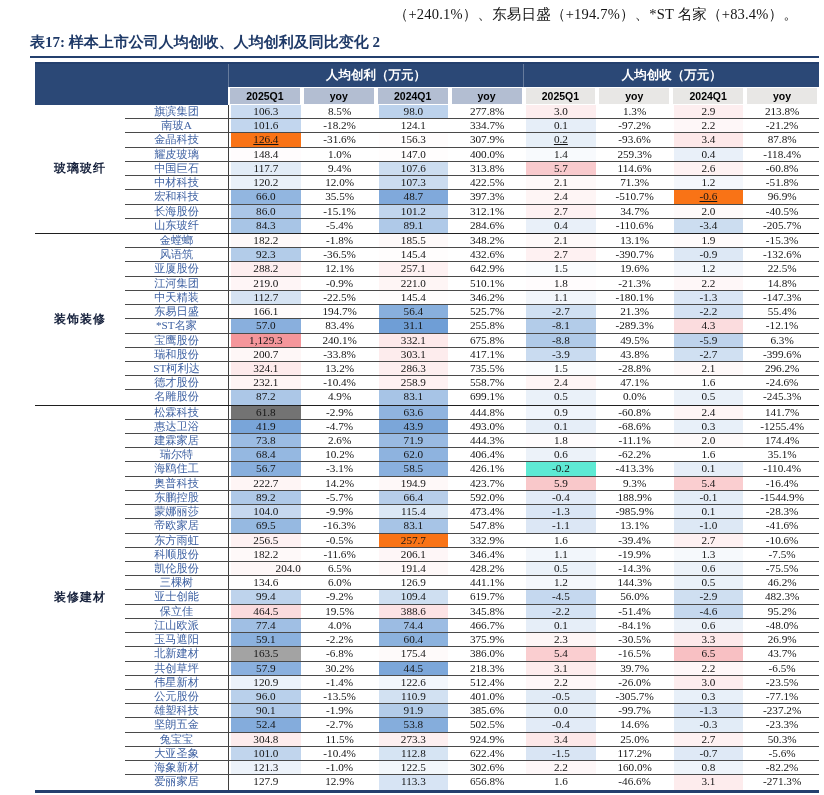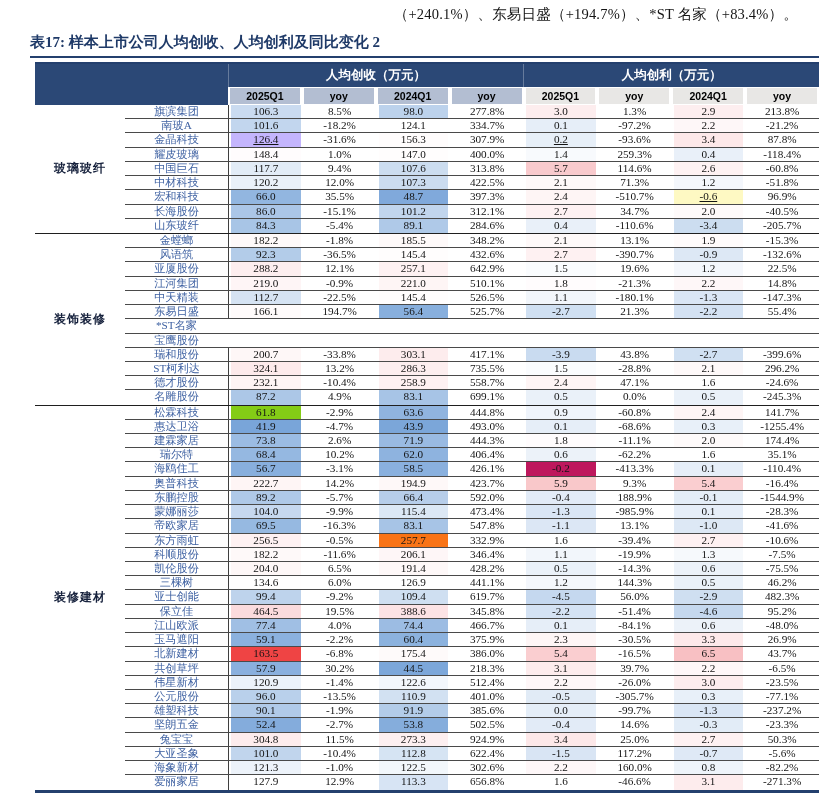--- a/index.html
+++ b/index.html
@@ -38,22 +38,22 @@
 <body>
 
 <div class="intro">（+240.1%）、东易日盛（+194.7%）、*ST 名家（+83.4%）。</div>
 <div class="title">表17:  样本上市公司人均创收、人均创利及同比变化 2</div>
 <div class="rule"></div>
 
 <div class="tbl">
   <div class="hdr">
     <div class="hrow1">
       <div class="hspacer"></div>
+      <div class="hhalf">人均创利（万元）</div>
       <div class="hhalf">人均创收（万元）</div>
-      <div class="hhalf">人均创利（万元）</div>
     </div>
     <div class="hrow2">
       <div class="hspacer"></div>
       <div class="subcells">
         <div class="scell left">2025Q1</div>
         <div class="scell left">yoy</div>
         <div class="scell left">2024Q1</div>
         <div class="scell left">yoy</div>
         <div class="scell right">2025Q1</div>
         <div class="scell right">yoy</div>
@@ -88,21 +88,21 @@
               <div class="vcell">334.7%</div>
               <div class="vcell" style="background: rgb(230, 238, 248);">0.1</div>
               <div class="vcell">-97.2%</div>
               <div class="vcell" style="background: rgb(254, 247, 248);">2.2</div>
               <div class="vcell">-21.2%</div>
             </div>
           </div>
           <div class="trow">
             <div class="ccell">金晶科技</div>
             <div class="vals">
-              <div class="vcell" style="background: #c4b5fd; text-decoration: underline;">126.4</div>
+              <div class="vcell" style="background: #f97316; text-decoration: underline;">126.4</div>
               <div class="vcell">-31.6%</div>
               <div class="vcell" style="background: rgb(255, 252, 252);">156.3</div>
               <div class="vcell">307.9%</div>
               <div class="vcell" style="background: rgb(231, 239, 248); text-decoration: underline;">0.2</div>
               <div class="vcell">-93.6%</div>
               <div class="vcell" style="background: rgb(253, 232, 233);">3.4</div>
               <div class="vcell">87.8%</div>
             </div>
           </div>
           <div class="trow">
@@ -146,21 +146,21 @@
           </div>
           <div class="trow">
             <div class="ccell">宏和科技</div>
             <div class="vals">
               <div class="vcell" style="background: rgb(146, 182, 224);">66.0</div>
               <div class="vcell">35.5%</div>
               <div class="vcell" style="background: rgb(128, 169, 219);">48.7</div>
               <div class="vcell">397.3%</div>
               <div class="vcell" style="background: rgb(254, 245, 245);">2.4</div>
               <div class="vcell">-510.7%</div>
-              <div class="vcell" style="background: #fef9c3; text-decoration: underline;">-0.6</div>
+              <div class="vcell" style="background: #f97316; text-decoration: underline;">-0.6</div>
               <div class="vcell">96.9%</div>
             </div>
           </div>
           <div class="trow">
             <div class="ccell">长海股份</div>
             <div class="vals">
               <div class="vcell" style="background: rgb(171, 198, 231);">86.0</div>
               <div class="vcell">-15.1%</div>
               <div class="vcell" style="background: rgb(193, 213, 237);">101.2</div>
               <div class="vcell">312.1%</div>
@@ -239,21 +239,21 @@
               <div class="vcell" style="background: rgb(254, 247, 248);">2.2</div>
               <div class="vcell">14.8%</div>
             </div>
           </div>
           <div class="trow">
             <div class="ccell">中天精装</div>
             <div class="vals">
               <div class="vcell" style="background: rgb(214, 227, 243);">112.7</div>
               <div class="vcell">-22.5%</div>
               <div class="vcell" style="background: rgb(255, 253, 253);">145.4</div>
-              <div class="vcell">526.5%</div>
+              <div class="vcell">346.2%</div>
               <div class="vcell" style="background: rgb(242, 246, 251);">1.1</div>
               <div class="vcell">-180.1%</div>
               <div class="vcell" style="background: rgb(218, 230, 245);">-1.3</div>
               <div class="vcell">-147.3%</div>
             </div>
           </div>
           <div class="trow">
             <div class="ccell">东易日盛</div>
             <div class="vals">
               <div class="vcell" style="background: rgb(255, 251, 251);">166.1</div>
@@ -261,23 +261,43 @@
               <div class="vcell" style="background: rgb(136, 175, 221);">56.4</div>
               <div class="vcell">525.7%</div>
               <div class="vcell" style="background: rgb(208, 224, 242);">-2.7</div>
               <div class="vcell">21.3%</div>
               <div class="vcell" style="background: rgb(212, 226, 243);">-2.2</div>
               <div class="vcell">55.4%</div>
             </div>
           </div>
           <div class="trow">
             <div class="ccell">*ST名家</div>
+            <div class="vals">
+              <div class="vcell" style="background: rgb(137, 175, 221);">57.0</div>
+              <div class="vcell">83.4%</div>
+              <div class="vcell" style="background: rgb(111, 158, 214);">31.1</div>
+              <div class="vcell">255.8%</div>
+              <div class="vcell" style="background: rgb(179, 204, 233);">-8.1</div>
+              <div class="vcell">-289.3%</div>
+              <div class="vcell" style="background: rgb(251, 220, 222);">4.3</div>
+              <div class="vcell">-12.1%</div>
+            </div>
           </div>
           <div class="trow">
             <div class="ccell">宝鹰股份</div>
+            <div class="vals">
+              <div class="vcell" style="background: rgb(244, 150, 155);">1,129.3</div>
+              <div class="vcell">240.1%</div>
+              <div class="vcell" style="background: rgb(253, 233, 234);">332.1</div>
+              <div class="vcell">675.8%</div>
+              <div class="vcell" style="background: rgb(176, 202, 232);">-8.8</div>
+              <div class="vcell">49.5%</div>
+              <div class="vcell" style="background: rgb(190, 211, 236);">-5.9</div>
+              <div class="vcell">6.3%</div>
+            </div>
           </div>
           <div class="trow">
             <div class="ccell">瑞和股份</div>
             <div class="vals">
               <div class="vcell" style="background: rgb(254, 247, 247);">200.7</div>
               <div class="vcell">-33.8%</div>
               <div class="vcell" style="background: rgb(253, 236, 237);">303.1</div>
               <div class="vcell">417.1%</div>
               <div class="vcell" style="background: rgb(201, 219, 240);">-3.9</div>
               <div class="vcell">43.8%</div>
@@ -325,21 +345,21 @@
             </div>
           </div>
         </div>
       </div>
       <div class="tgroup">
         <div class="gcell">装修建材</div>
         <div class="grows">
           <div class="trow">
             <div class="ccell">松霖科技</div>
             <div class="vals">
-              <div class="vcell" style="background: #84cc16;">61.8</div>
+              <div class="vcell" style="background: #737373;">61.8</div>
               <div class="vcell">-2.9%</div>
               <div class="vcell" style="background: rgb(144, 180, 223);">63.6</div>
               <div class="vcell">444.8%</div>
               <div class="vcell" style="background: rgb(239, 244, 251);">0.9</div>
               <div class="vcell">-60.8%</div>
               <div class="vcell" style="background: rgb(254, 245, 245);">2.4</div>
               <div class="vcell">141.7%</div>
             </div>
           </div>
           <div class="trow">
@@ -381,21 +401,21 @@
               <div class="vcell">35.1%</div>
             </div>
           </div>
           <div class="trow">
             <div class="ccell">海鸥住工</div>
             <div class="vals">
               <div class="vcell" style="background: rgb(136, 175, 221);">56.7</div>
               <div class="vcell">-3.1%</div>
               <div class="vcell" style="background: rgb(138, 176, 222);">58.5</div>
               <div class="vcell">426.1%</div>
-              <div class="vcell" style="background: #be185d;">-0.2</div>
+              <div class="vcell" style="background: #5eead4;">-0.2</div>
               <div class="vcell">-413.3%</div>
               <div class="vcell" style="background: rgb(230, 238, 248);">0.1</div>
               <div class="vcell">-110.4%</div>
             </div>
           </div>
           <div class="trow">
             <div class="ccell">奥普科技</div>
             <div class="vals">
               <div class="vcell" style="background: rgb(254, 245, 245);">222.7</div>
               <div class="vcell">14.2%</div>
@@ -468,21 +488,21 @@
               <div class="vcell">346.4%</div>
               <div class="vcell" style="background: rgb(242, 246, 251);">1.1</div>
               <div class="vcell">-19.9%</div>
               <div class="vcell" style="background: rgb(246, 249, 252);">1.3</div>
               <div class="vcell">-7.5%</div>
             </div>
           </div>
           <div class="trow">
             <div class="ccell">凯伦股份</div>
             <div class="vals">
-              <div class="vcell" style="background: rgb(254, 247, 247);">204.0</div>
+              <div class="vcell" style="background: rgb(254, 247, 247); text-align: right;">204.0</div>
               <div class="vcell">6.5%</div>
               <div class="vcell" style="background: rgb(254, 248, 248);">191.4</div>
               <div class="vcell">428.2%</div>
               <div class="vcell" style="background: rgb(234, 241, 249);">0.5</div>
               <div class="vcell">-14.3%</div>
               <div class="vcell" style="background: rgb(236, 242, 249);">0.6</div>
               <div class="vcell">-75.5%</div>
             </div>
           </div>
           <div class="trow">
@@ -546,21 +566,21 @@
               <div class="vcell">375.9%</div>
               <div class="vcell" style="background: rgb(254, 246, 246);">2.3</div>
               <div class="vcell">-30.5%</div>
               <div class="vcell" style="background: rgb(253, 233, 234);">3.3</div>
               <div class="vcell">26.9%</div>
             </div>
           </div>
           <div class="trow">
             <div class="ccell">北新建材</div>
             <div class="vals">
-              <div class="vcell" style="background: #ef4444;">163.5</div>
+              <div class="vcell" style="background: #a3a3a3;">163.5</div>
               <div class="vcell">-6.8%</div>
               <div class="vcell" style="background: rgb(254, 250, 250);">175.4</div>
               <div class="vcell">386.0%</div>
               <div class="vcell" style="background: rgb(250, 206, 208);">5.4</div>
               <div class="vcell">-16.5%</div>
               <div class="vcell" style="background: rgb(248, 192, 195);">6.5</div>
               <div class="vcell">43.7%</div>
             </div>
           </div>
           <div class="trow">

